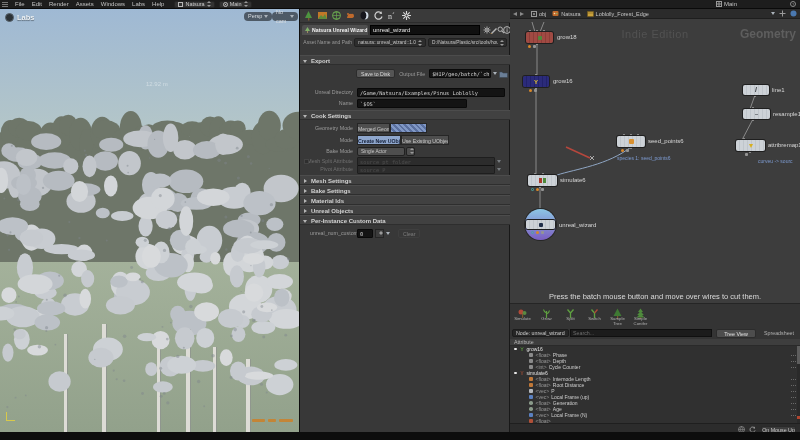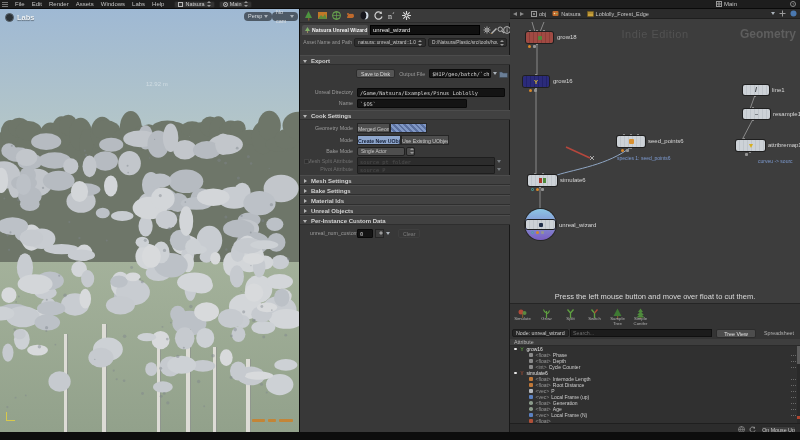--- a/index.html
+++ b/index.html
@@ -751,21 +751,21 @@
 
     <div class="node" style="left:226px;top:121px;width:29px;height:11px;background:repeating-linear-gradient(90deg,#cdd2d7 0 3px,#bfc5cb 3px 4px)">
         <span style="width:0;height:0;border-left:2.5px solid transparent;border-right:2.5px solid transparent;border-top:4px solid #d8b020"></span>
       </div>
     <span class="nlabel" style="left:258px;top:123px;max-width:32px;overflow:hidden">attribremap1</span>
     <span class="flags" style="left:235px;top:134px">
         <i class="flock"></i>
       </span>
     <span class="ncomment" style="left:248px;top:139px;width:42px">curveu -&gt; sourc</span>
 
-    <span class="hint">Press the left mouse button and move over float to cut them.</span>
+    <span class="hint">Press the batch mouse button and move over wires to cut them.</span>
   </div>
 
   <div id="subpane">
     <div class="tool" style="left:1px">
       <svg width="11" height="11" style="margin-top:1px">
           <circle cx="4" cy="4" r="2.5" fill="#b04a38"></circle>
           <circle cx="7.5" cy="5" r="2" fill="#5a8a42"></circle>
           <rect x="5" y="6" width="1.2" height="4" fill="#7a5a30"></rect>
         </svg>
       <span class="tlbl">Simulate</span>

